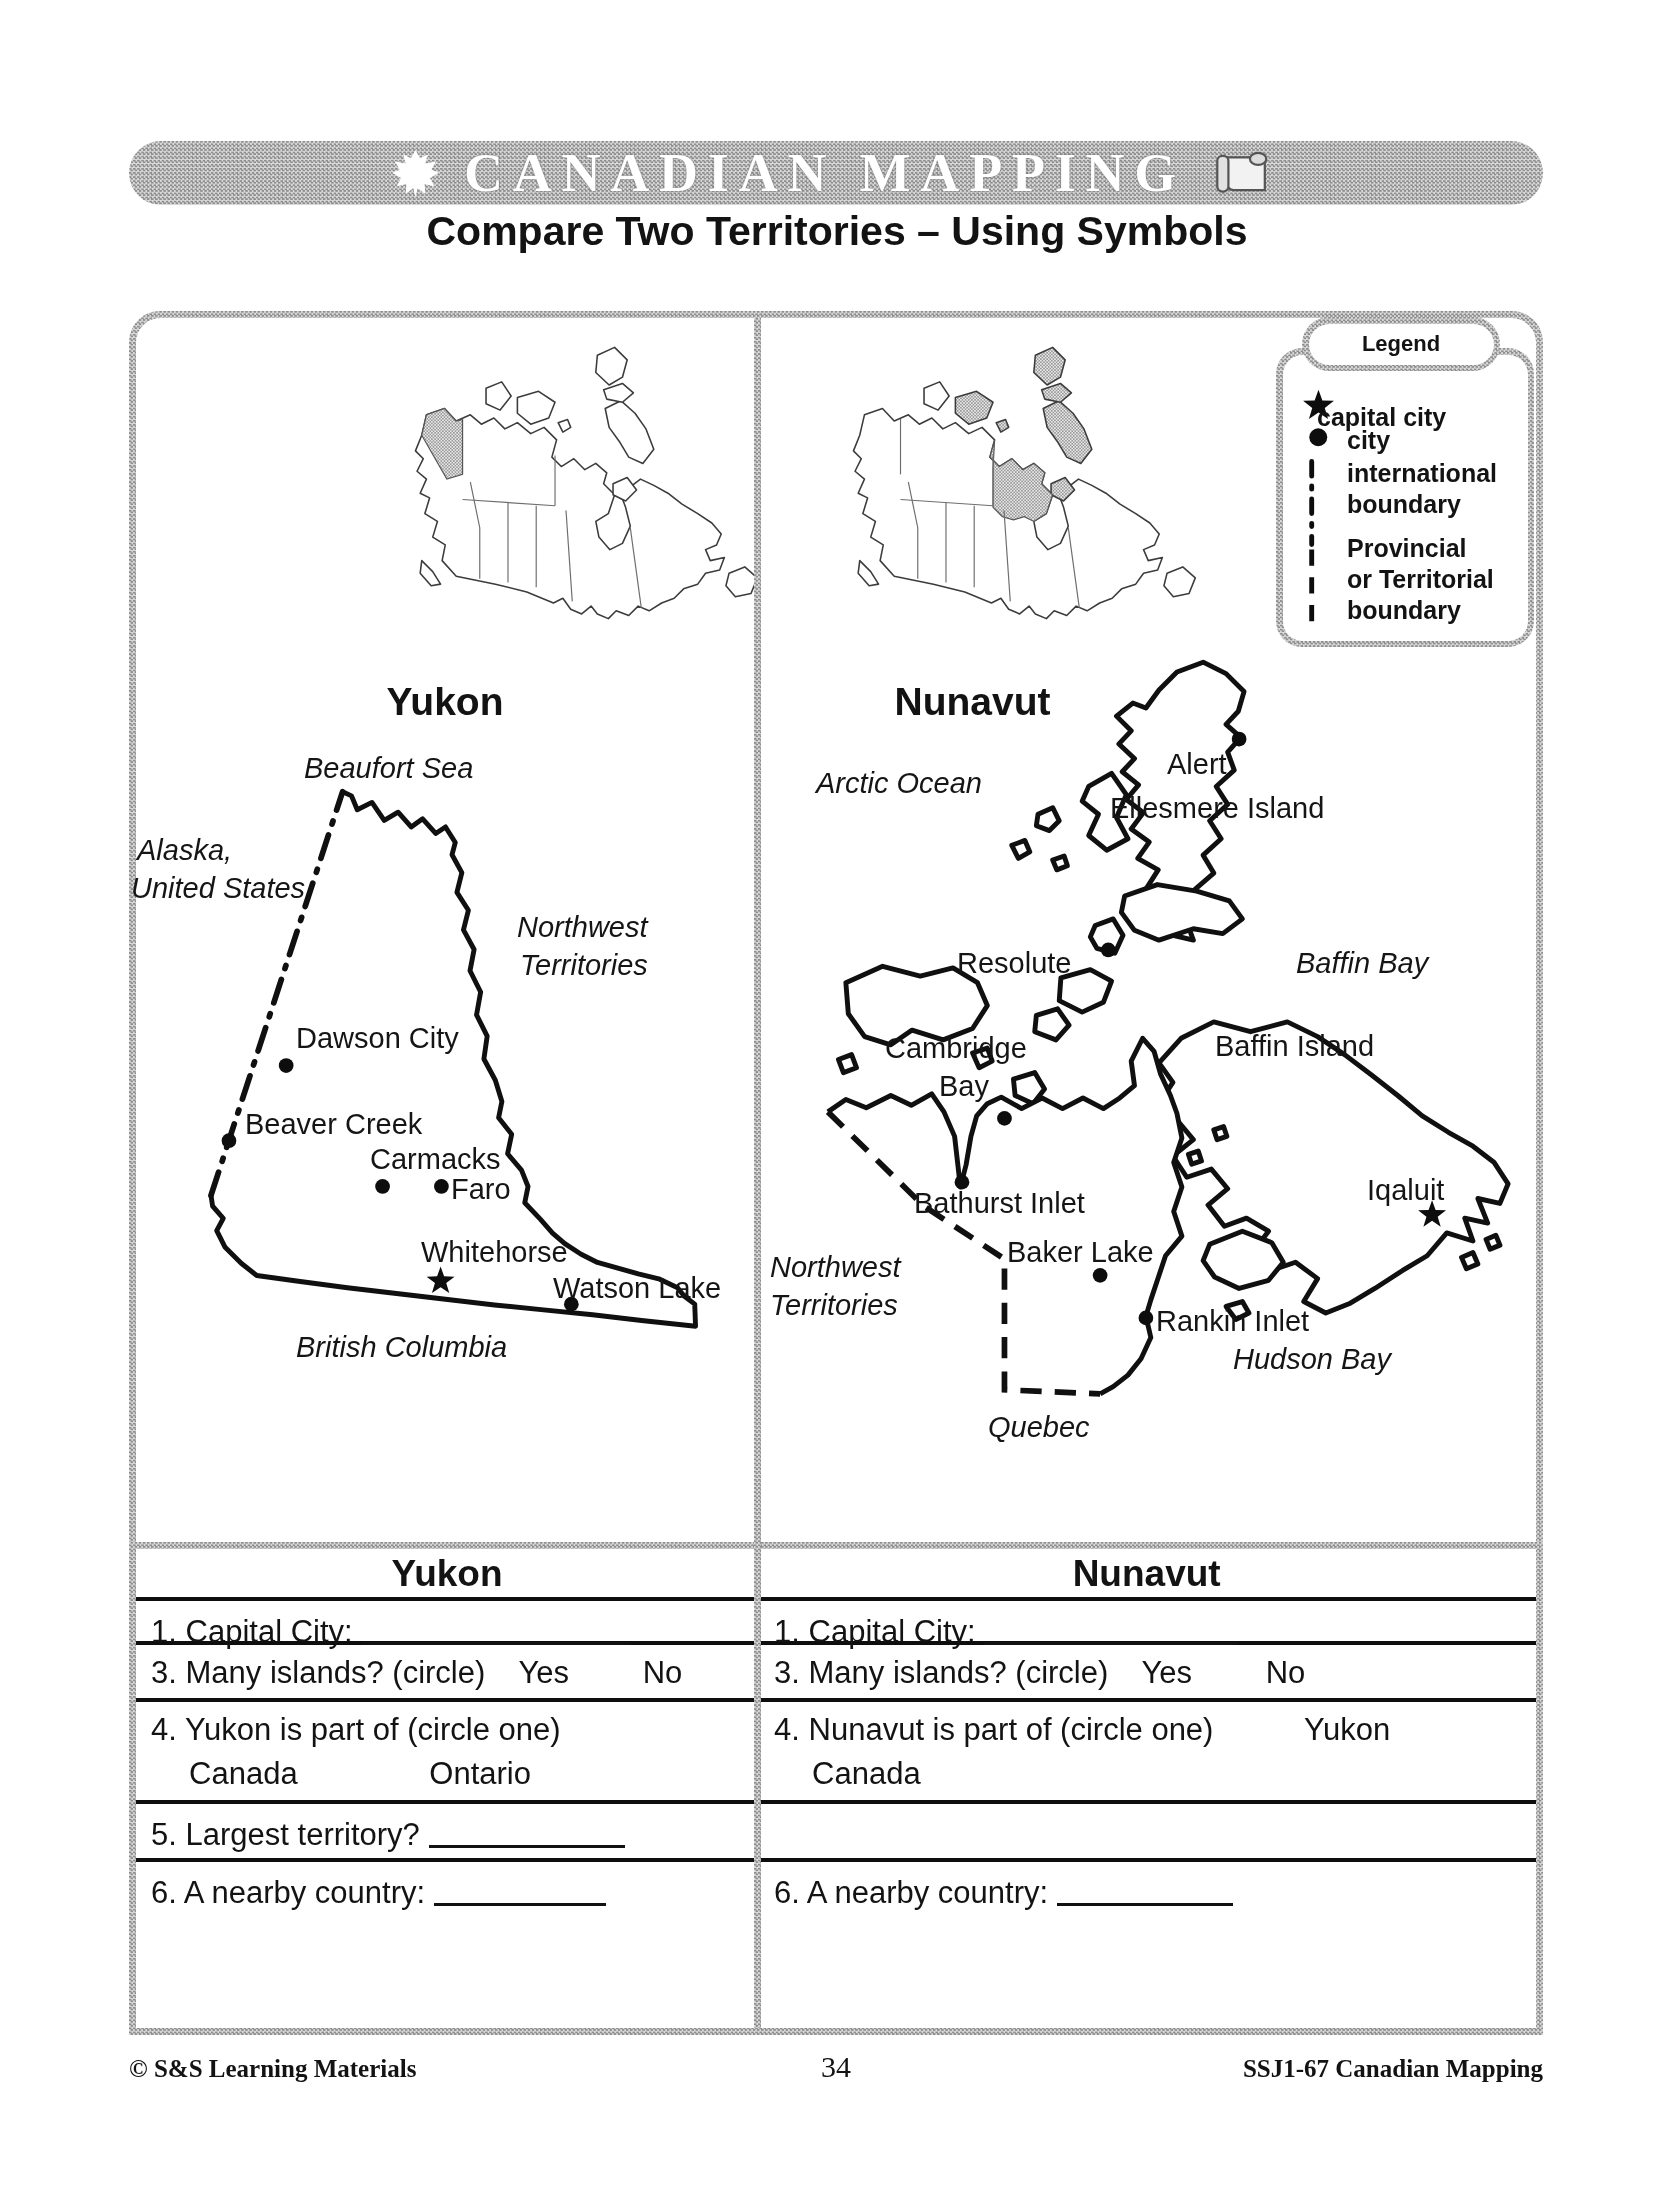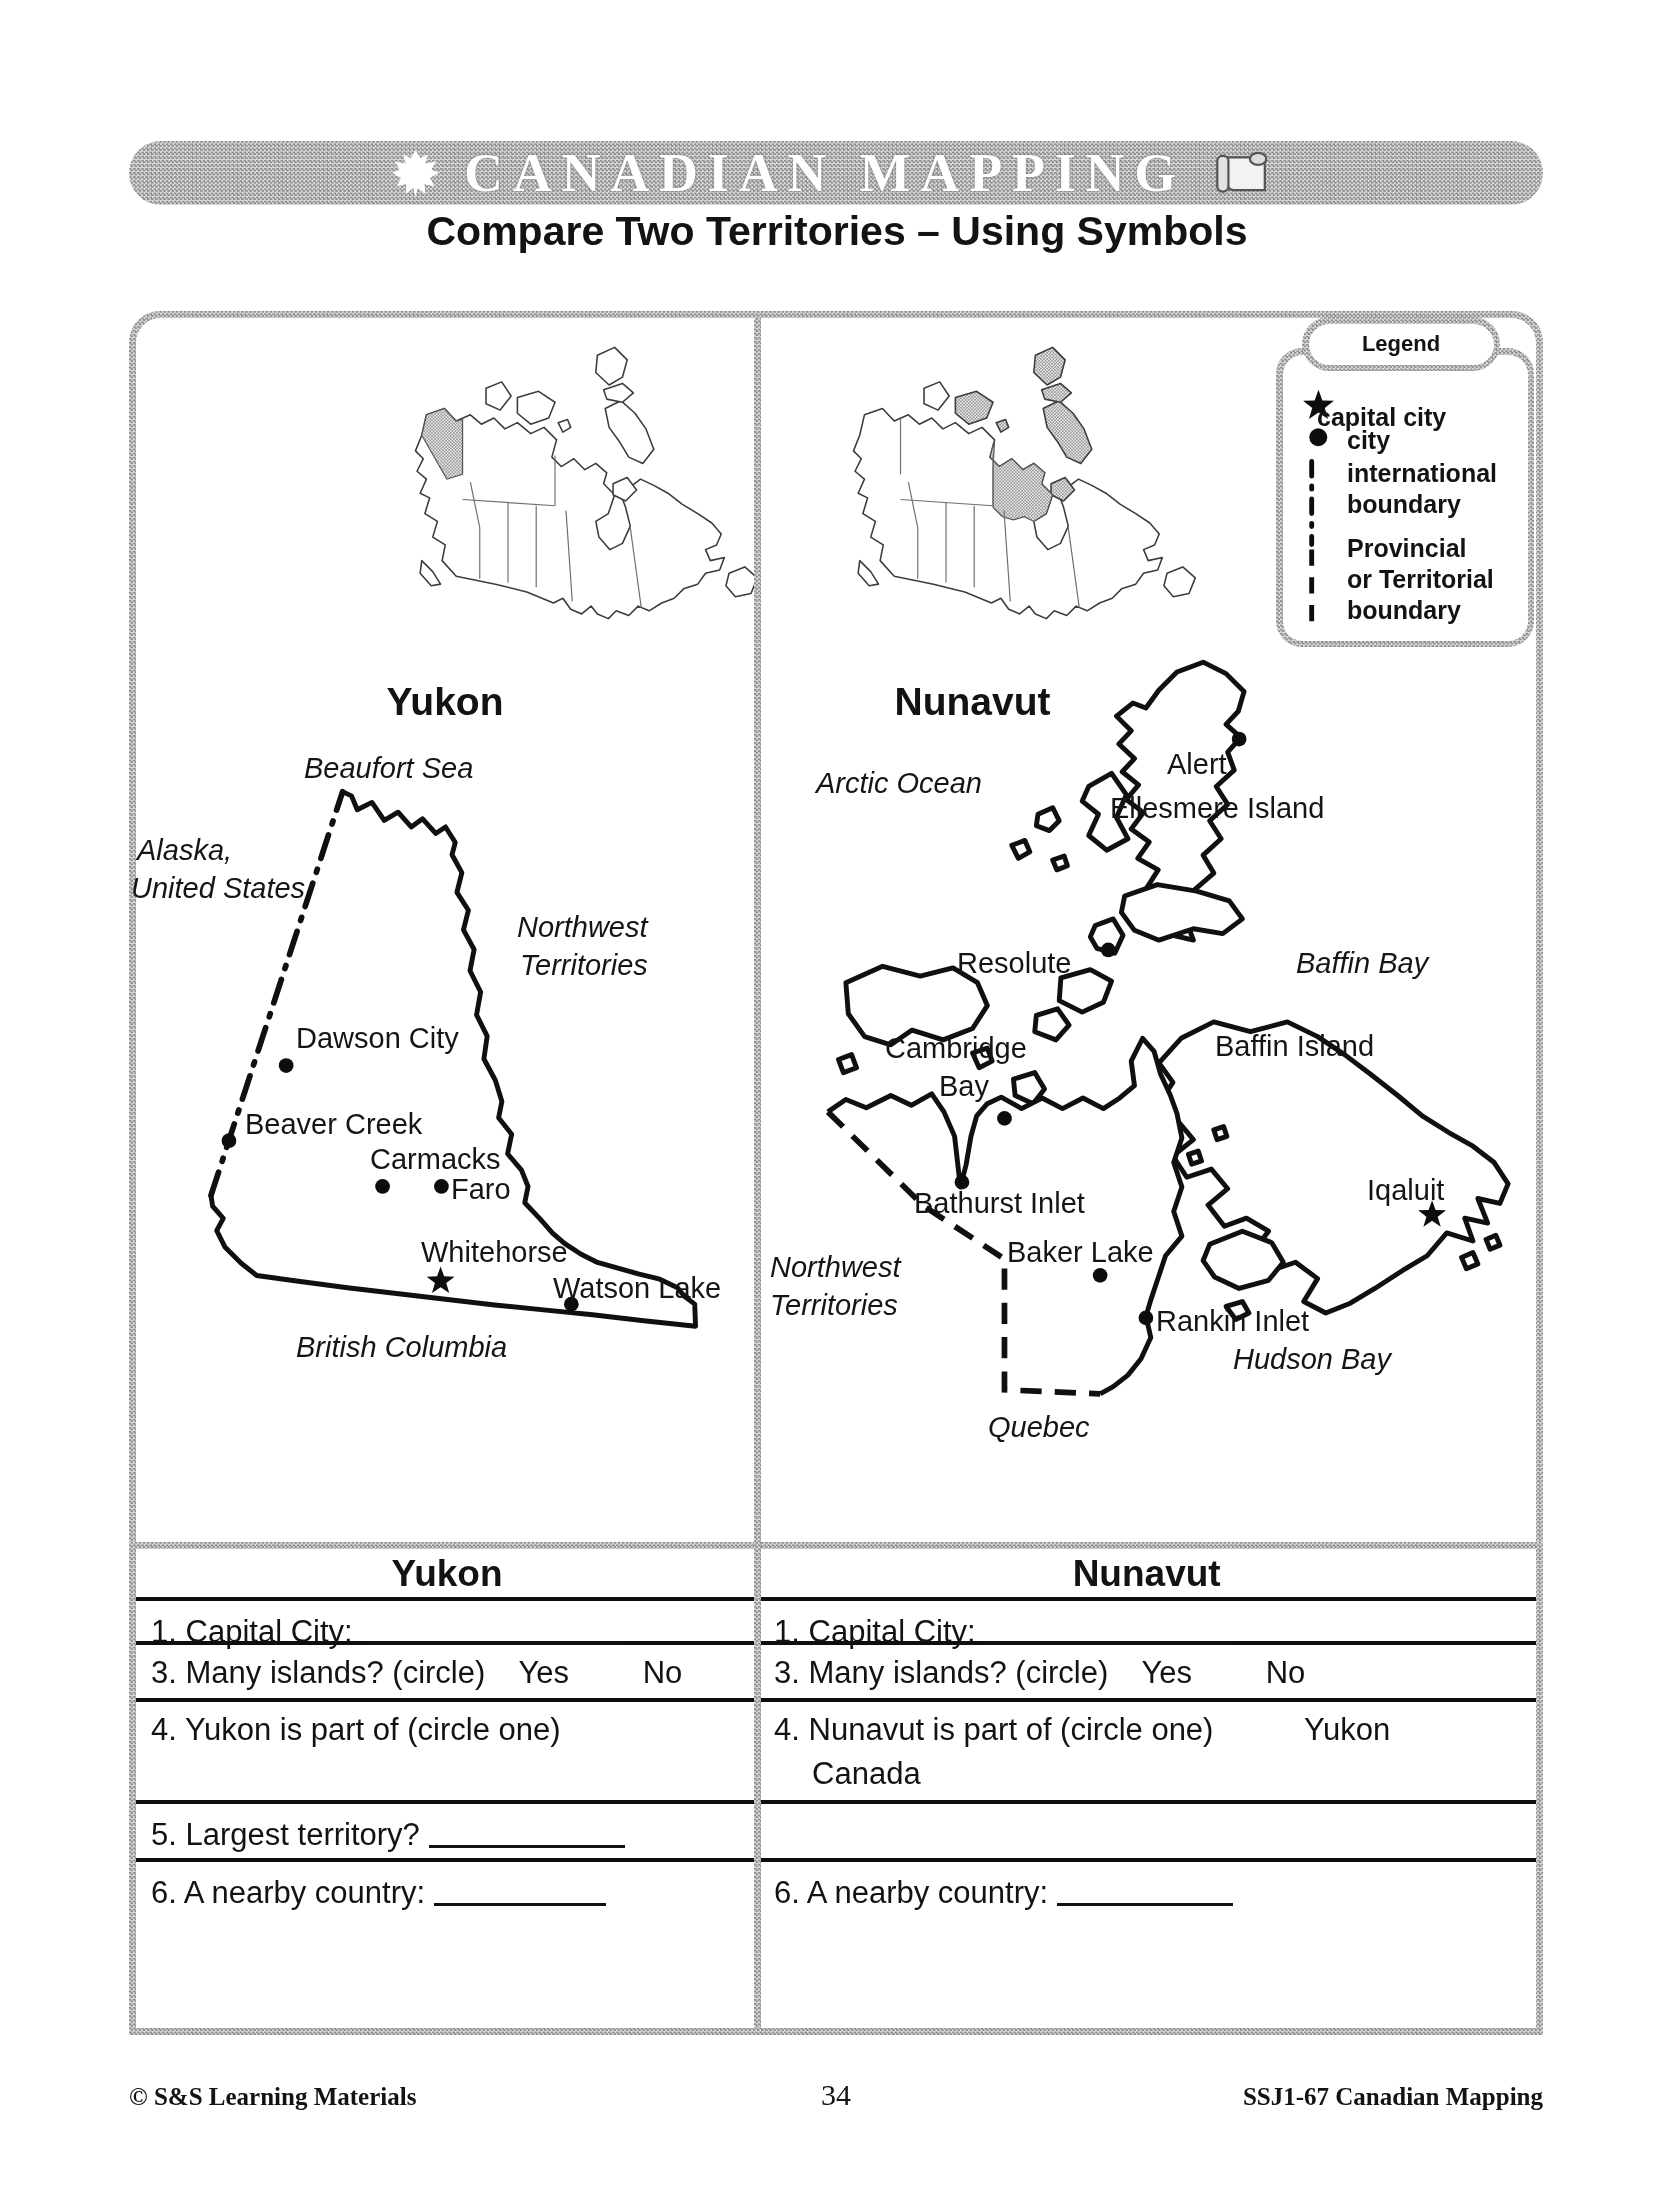--- a/index.html
+++ b/index.html
@@ -41,21 +41,21 @@
   .trow.last{border-bottom:none;flex:1;}
   .tcell{box-sizing:border-box;padding:9.8px 16.4px 0 14.7px;font-size:31px;}
   .tcell.l{width:623px;flex:none;}
   .tcell.r{flex:1;}
   .thead{font-size:37px;font-weight:700;text-align:center;padding-top:3.3px;}
   .blank{display:inline-block;border-bottom:3.3px solid #121212;height:31px;vertical-align:-3.3px;}
   .line2{margin-top:8.2px;padding-left:38px;}
   .opt{display:inline-block;}
   
   .footer{position:absolute;left:129px;top:2050px;width:1414px;display:flex;align-items:baseline;
-    font-family:"Liberation Serif",serif;font-size:25px;font-weight:700;margin-top:28px;}
+    font-family:"Liberation Serif",serif;font-size:25px;font-weight:700;}
   .footer .c{font-weight:400;font-size:30px;}
   .fleft{flex:1;text-align:left;}
   .fright{flex:1;text-align:right;}
 </style>
 </head>
 <body>
 
 <div class="banner stip">
   <svg width="47" height="47" viewBox="0 0 62 62">
     <polygon fill="#ffffff" points="31,0 37,11 47,6 44,18 58,15 52,26 62,30 50,37 56,48 43,45 44,58 34,50 31,62 28,50 18,58 19,45 6,48 12,37 0,30 10,26 4,15 18,18 15,6 25,11"></polygon>
@@ -321,20 +321,24 @@
       </div>
       <div class="tcell r">
         <span>3. Many islands? (circle)</span>
         <span class="opt" style="margin-left:24.5px;">Yes</span>
         <span class="opt" style="margin-left:65px;">No</span>
       </div>
     </div>
     <div class="trow" style="height:102px;">
       <div class="tcell l">
         <div><span>4. Yukon is part of (circle one)</span></div>
+        <div class="line2">
+          <span class="opt">Canada</span>
+          <span class="opt" style="margin-left:123px;">Ontario</span>
+        </div>
       </div>
       <div class="tcell r">
         <div>
           <span>4. Nunavut is part of (circle one)</span>
           <span class="opt" style="margin-left:82px;">Yukon</span>
         </div>
         <div class="line2">
           <span class="opt">Canada</span>
         </div>
       </div>

